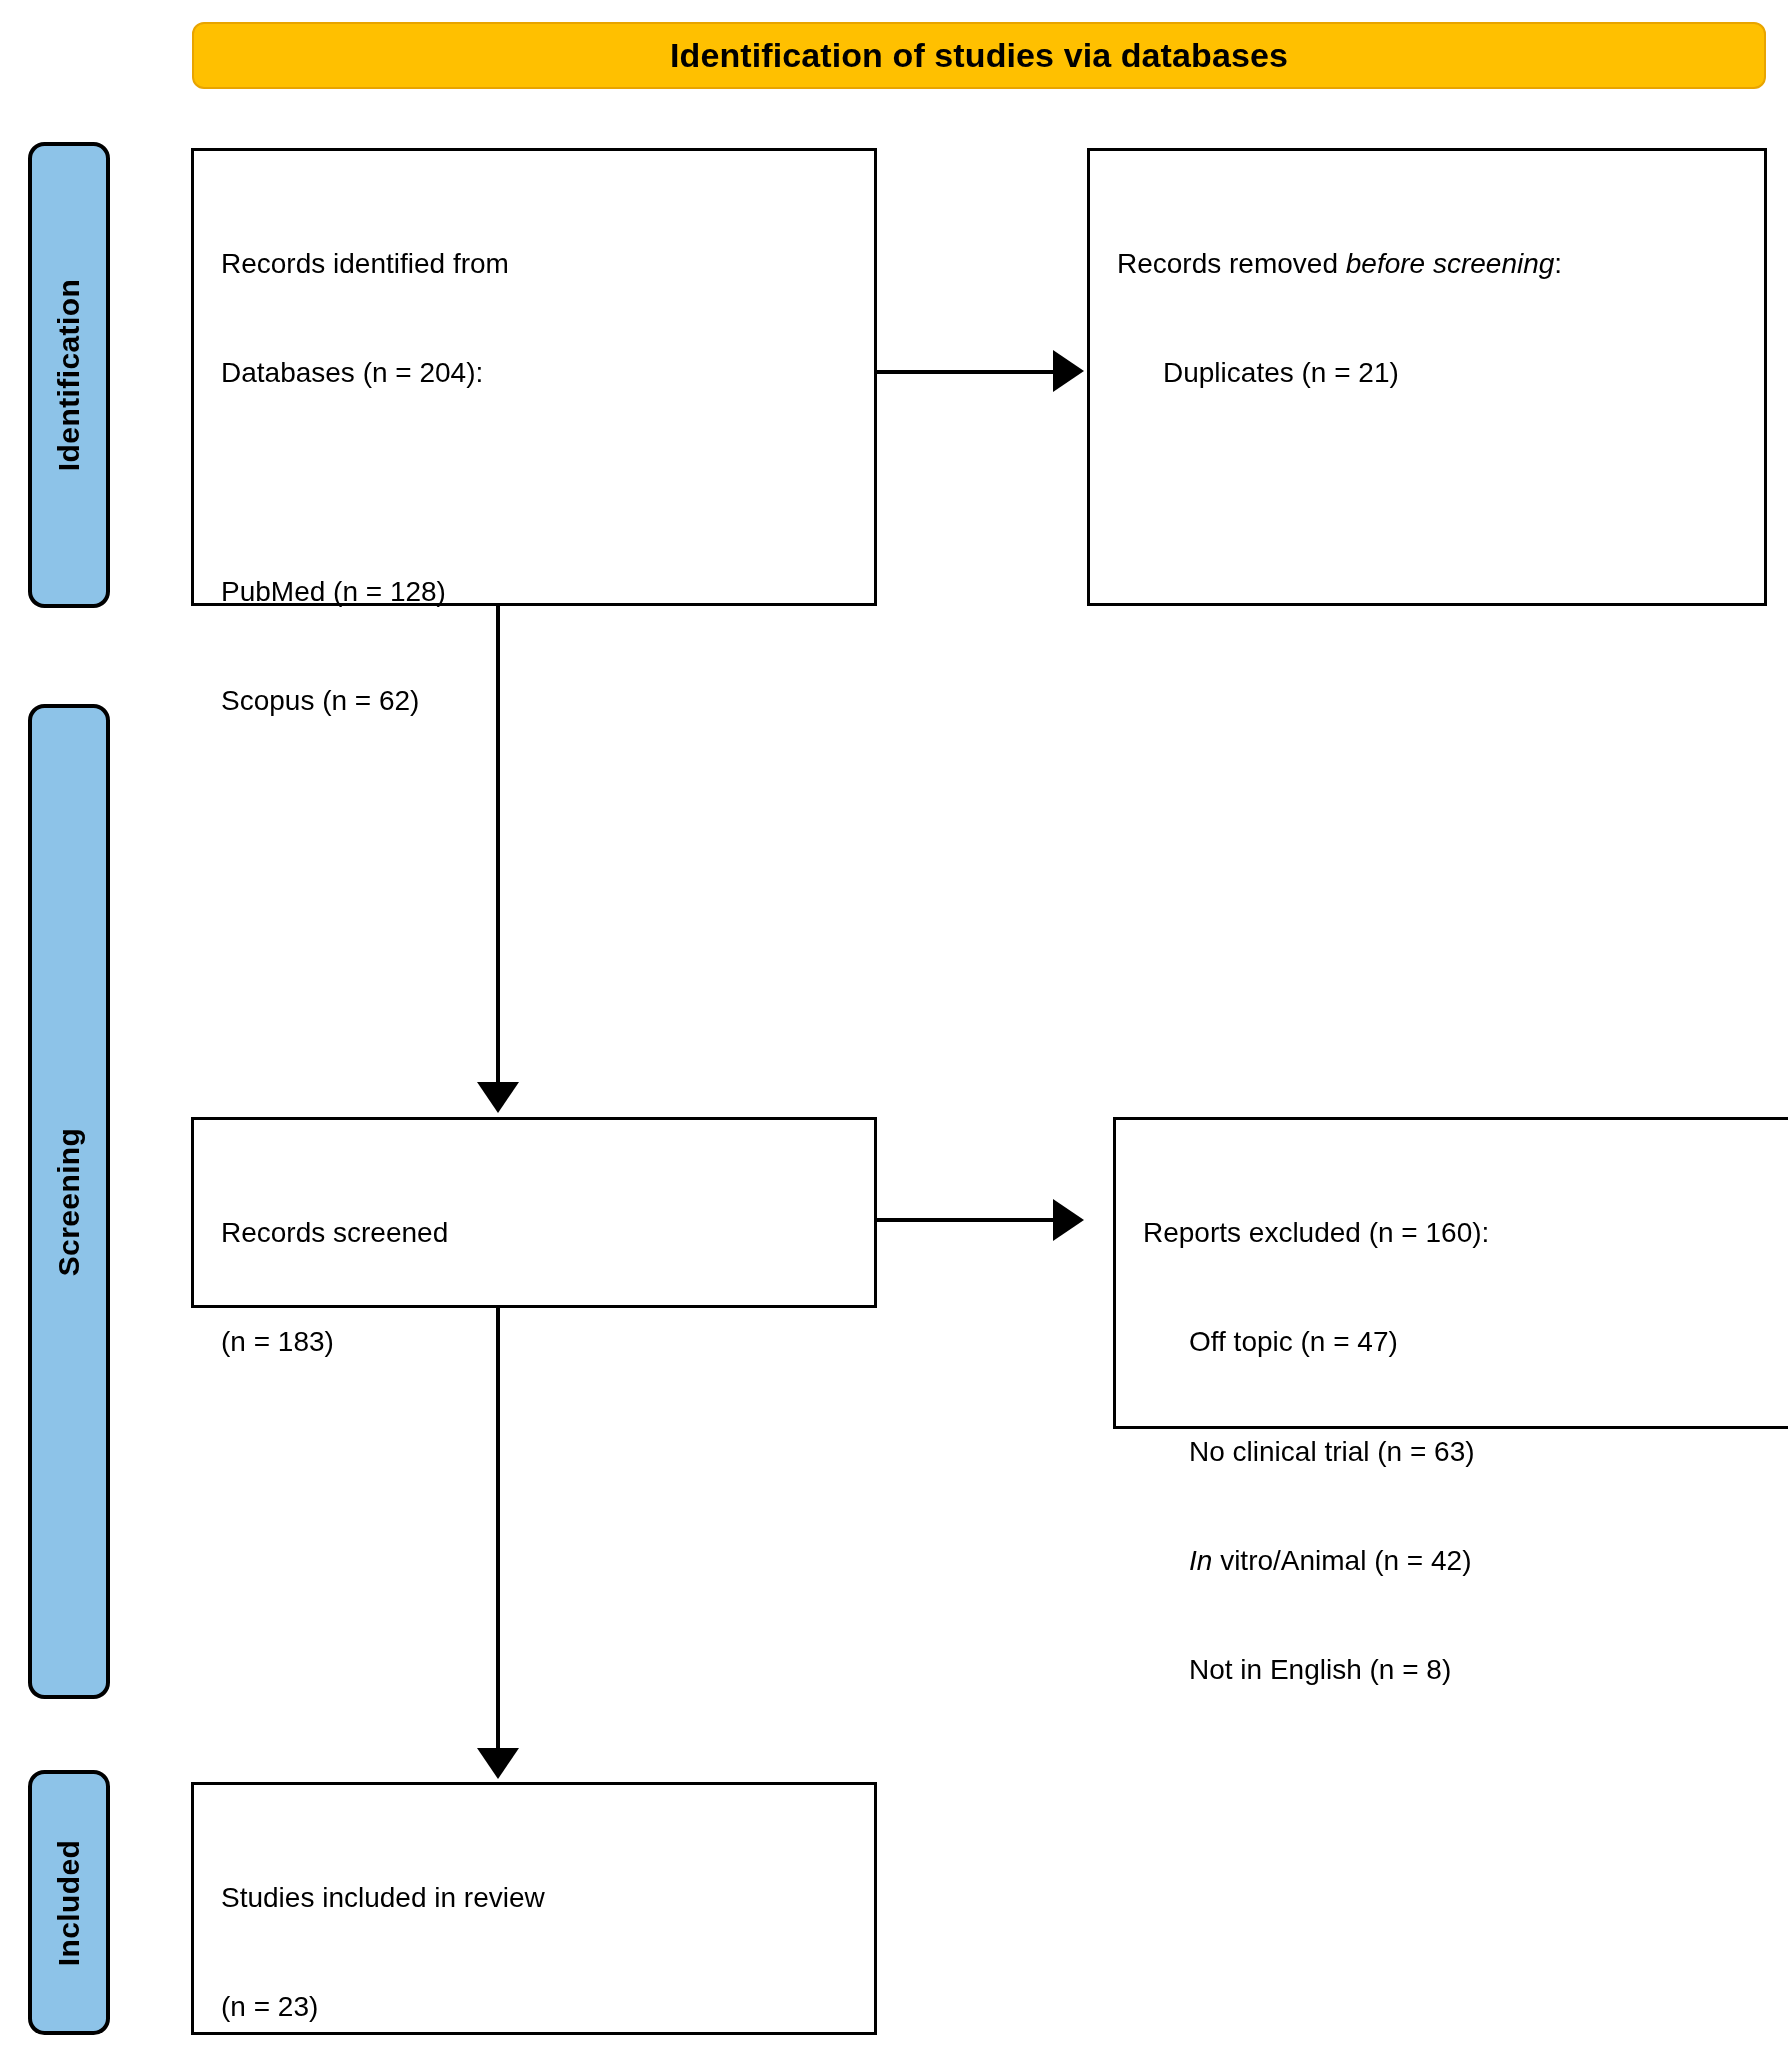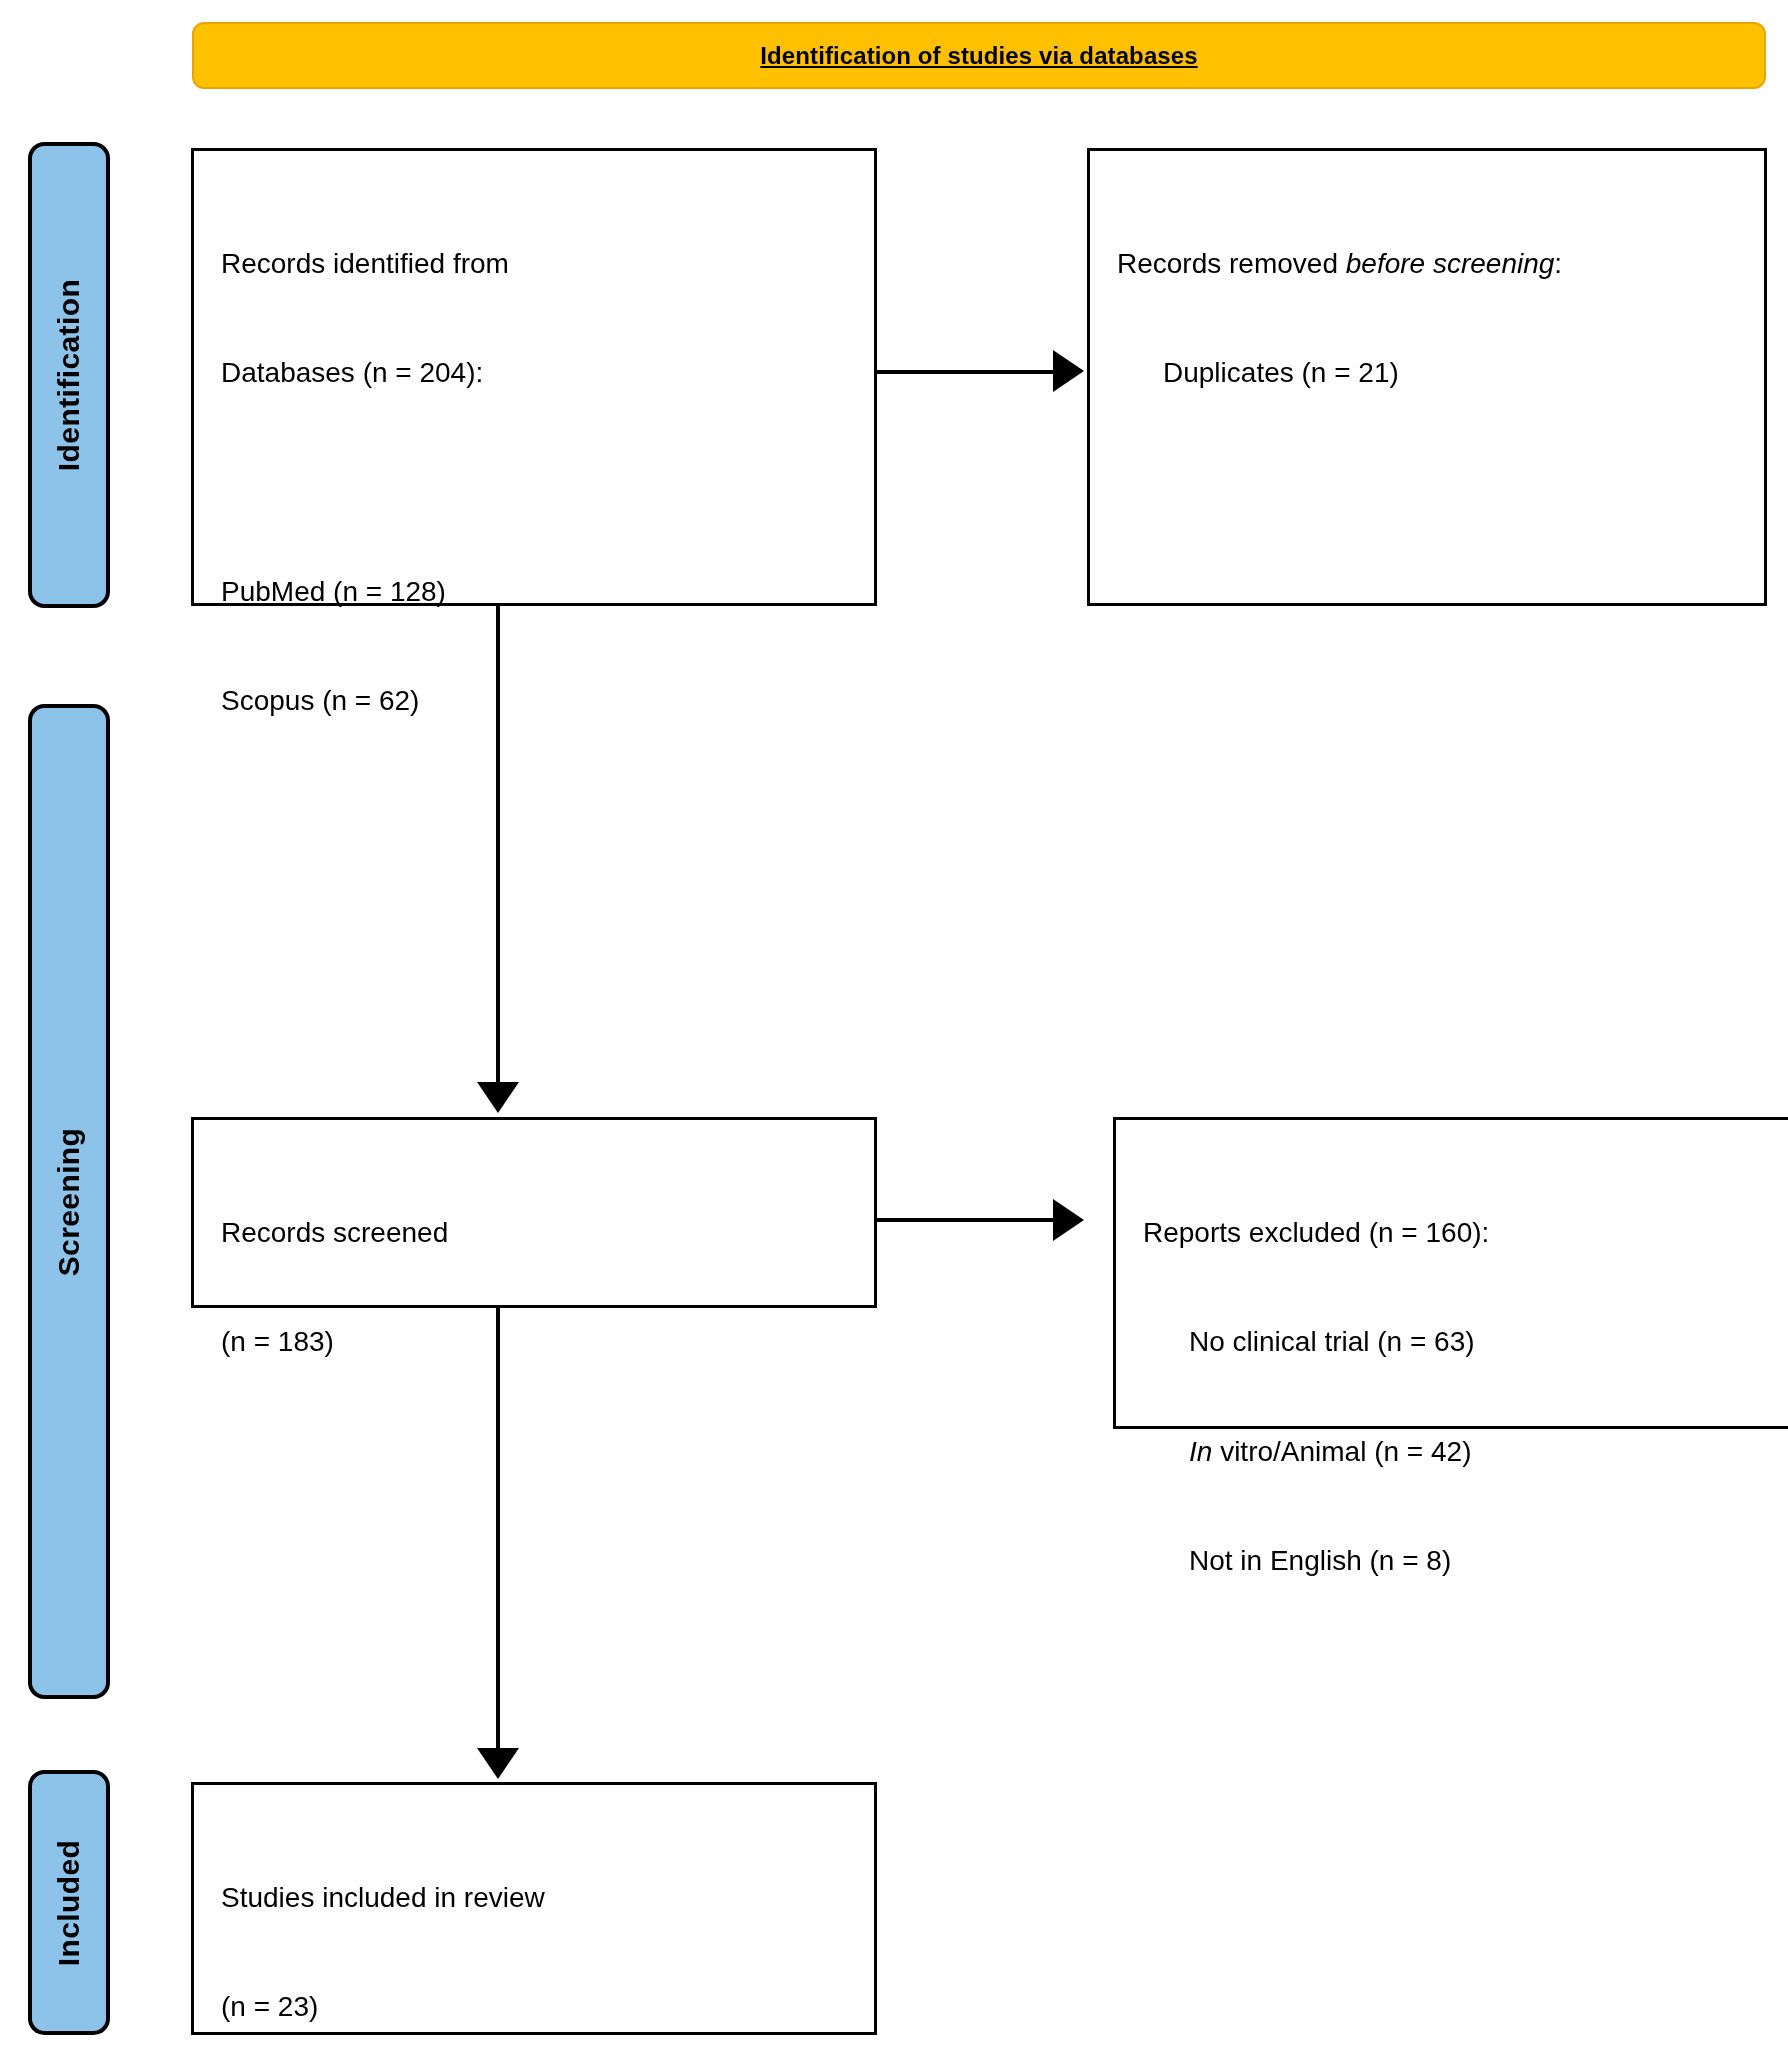--- a/index.html
+++ b/index.html
@@ -27,25 +27,24 @@
     height: 67px;
     background: #FFC000;
     border: 2.2px solid #E8A400;
     border-radius: 12px;
     box-sizing: border-box;
     display: flex;
     align-items: center;
     justify-content: center;
   }
   .banner-title {
-    font-size: 24px;
+    font-size: 34px;
     font-weight: bold;
     color: #000000;
     letter-spacing: 0.1px;
-    text-decoration: underline;
   }
 
   
   .stage {
     position: absolute;
     left: 28px;
     width: 82px;
     background: #8DC3E8;
     border: 4.5px solid #000000;
     border-radius: 16.4px;
@@ -168,20 +167,21 @@
   <div class="box" id="box-screened">
     <div class="box-text">
       <div>Records screened</div>
       <div>(n = 183)</div>
     </div>
   </div>
 
   <div class="box" id="box-excluded">
     <div class="box-text">
       <div>Reports excluded (n = 160):</div>
+      <div><span class="indent"></span><span>Off topic (n = 47)</span></div>
       <div><span class="indent"></span><span>No clinical trial (n = 63)</span></div>
       <div><span class="indent"></span><em>In</em><span> vitro/Animal (n = 42)</span></div>
       <div><span class="indent"></span><span>Not in English (n = 8)</span></div>
     </div>
   </div>
 
   <div class="box" id="box-included">
     <div class="box-text">
       <div>Studies included in review</div>
       <div>(n = 23)</div>

